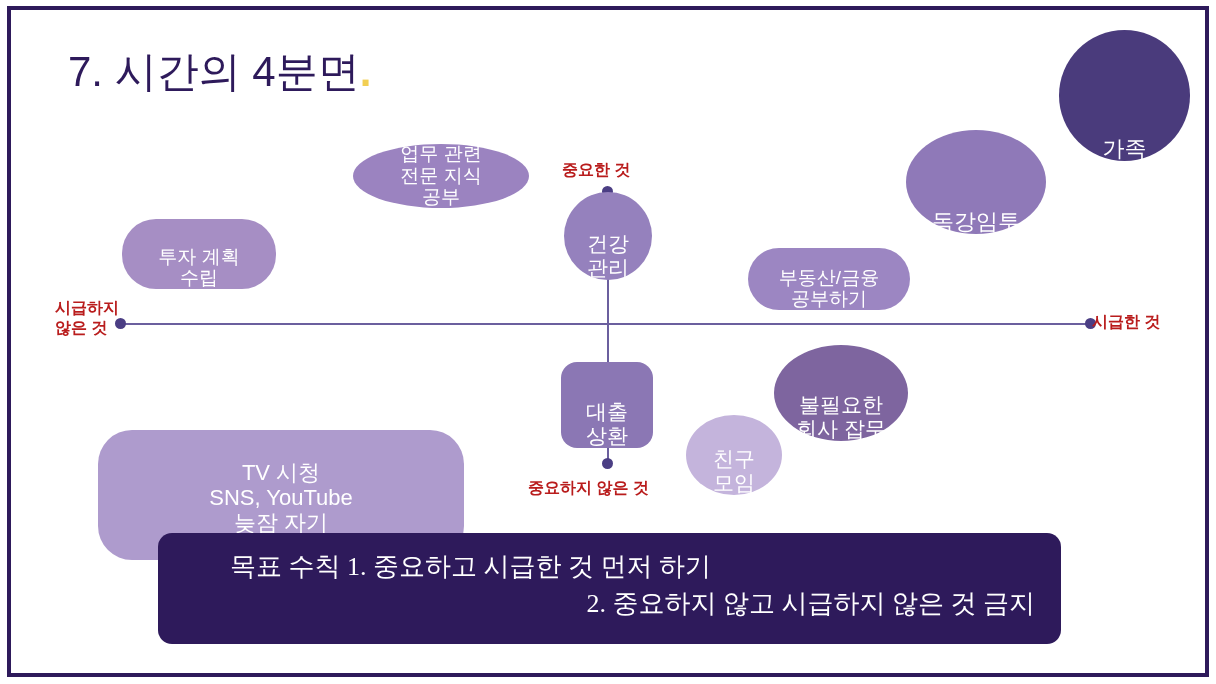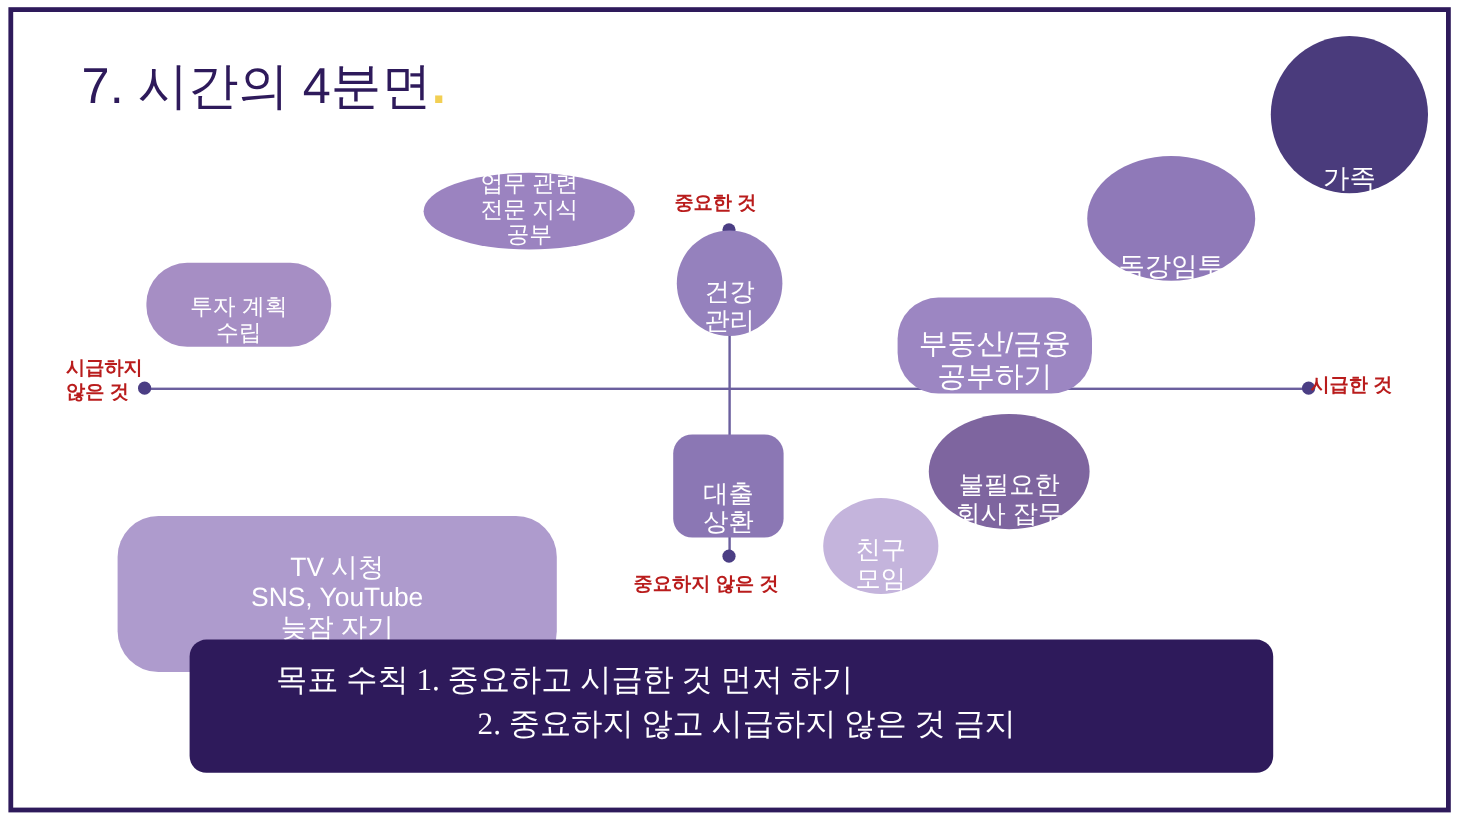--- a/index.html
+++ b/index.html
@@ -123,21 +123,21 @@
     background: #2e1a5b;
     border-radius: 14px;
     color: #ffffff;
     font-size: 26px;
     line-height: 1.42;
     padding: 16px 26px 0 26px;
     box-sizing: border-box;
     font-family: Liberation Serif, serif;
   }
   #banner .ln1 { display: block; text-align: left; padding-left: 46px; }
-  #banner .ln2 { display: block; text-align: left; padding-left: 214px; }
+  #banner .ln2 { display: block; text-align: right; padding-left: 214px; }
 </style>
 </head>
 <body>
 
 <div id="slide">
 
   <div id="frame" style="border-color: rgb(46, 26, 91);"></div>
 
   <div id="canvas">
 
@@ -157,21 +157,21 @@
     <div class="axis-label" id="label-not-important">중요하지 않은 것</div>
 
     <div id="bubble-layer">
         <div class="bubble shape-round" style="left: 122px; top: 179px; width: 154px; height: 70px; background: rgb(166, 142, 196); font-size: 19px;"><span class="lbl">투자 계획
 수립</span></div>
         <div class="bubble shape-ellipse" style="left: 353px; top: 144px; width: 176px; height: 64px; background: rgb(155, 131, 192); font-size: 19px; overflow: visible;"><span class="lbl">업무 관련
 전문 지식
 공부</span></div>
         <div class="bubble shape-ellipse" style="left: 564px; top: 192px; width: 88px; height: 88px; background: rgb(149, 129, 189); font-size: 21px;"><span class="lbl">건강
 관리</span></div>
-        <div class="bubble shape-round" style="left: 748px; top: 208px; width: 162px; height: 80px; background: rgb(156, 134, 194); font-size: 24px;"><span class="lbl">부동산/금융
+        <div class="bubble shape-round" style="left: 748px; top: 208px; width: 162px; height: 62px; background: rgb(156, 134, 194); font-size: 19px;"><span class="lbl">부동산/금융
 공부하기</span></div>
         <div class="bubble shape-ellipse" style="left: 906px; top: 130px; width: 140px; height: 104px; background: rgb(143, 121, 184); font-size: 22px;"><span class="lbl">독강임투</span></div>
         <div class="bubble shape-ellipse" style="left: 1059px; top: 30px; width: 131px; height: 131px; background: rgb(74, 59, 124); font-size: 22px;"><span class="lbl">가족</span></div>
         <div class="bubble shape-round" style="left: 98px; top: 390px; width: 366px; height: 130px; background: rgb(174, 155, 205); font-size: 22px;"><span class="lbl">TV 시청
 SNS, YouTube
 늦잠 자기
 게임하기</span></div>
         <div class="bubble shape-squircle" style="left: 561px; top: 362px; width: 92px; height: 86px; background: rgb(139, 119, 180); font-size: 21px;"><span class="lbl">대출
 상환</span></div>
         <div class="bubble shape-ellipse" style="left: 686px; top: 415px; width: 96px; height: 80px; background: rgb(196, 180, 220); font-size: 21px;"><span class="lbl">친구

